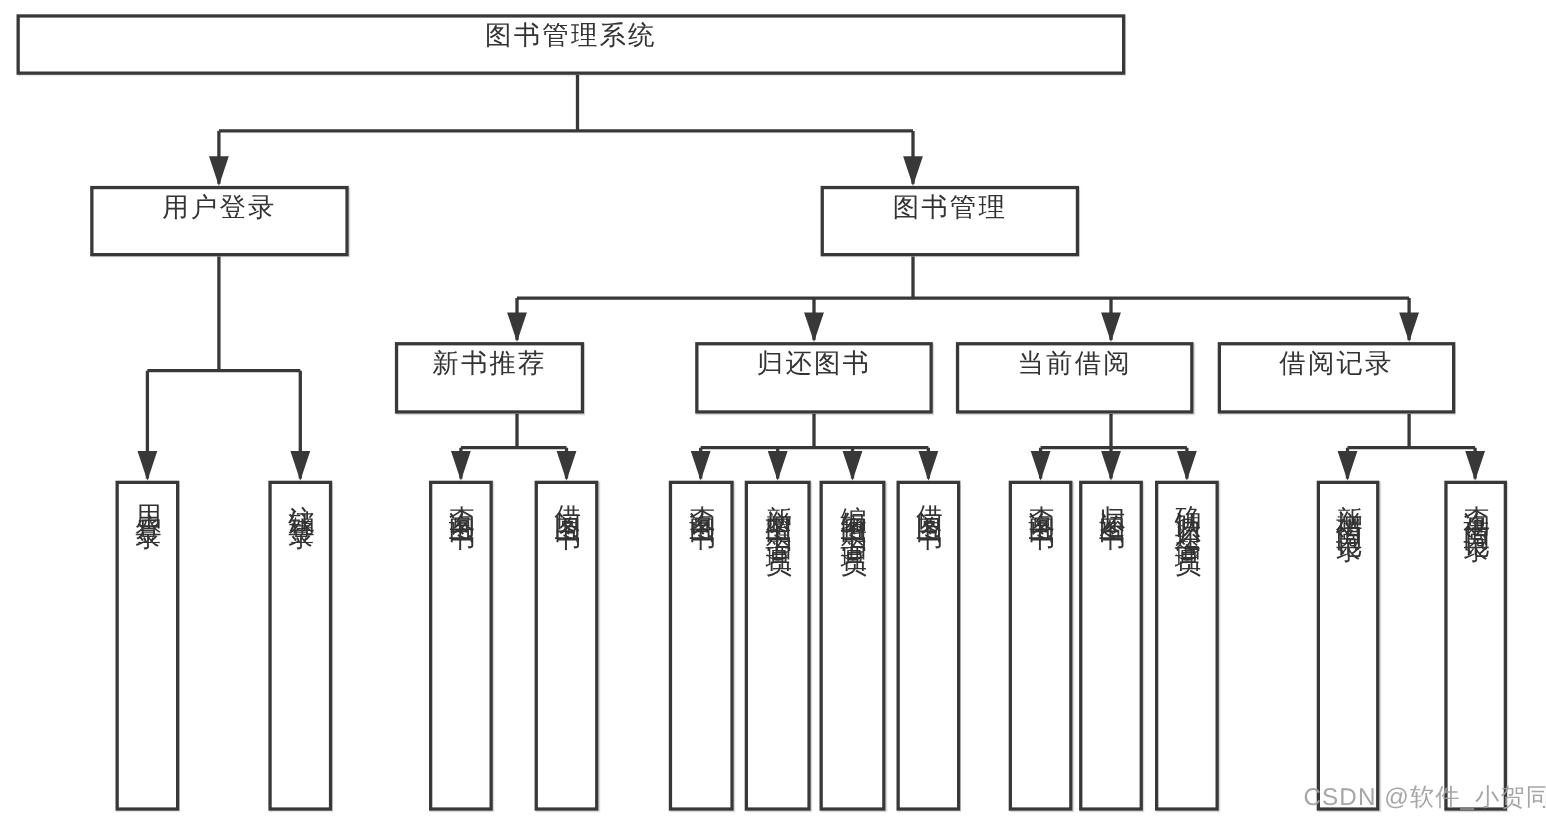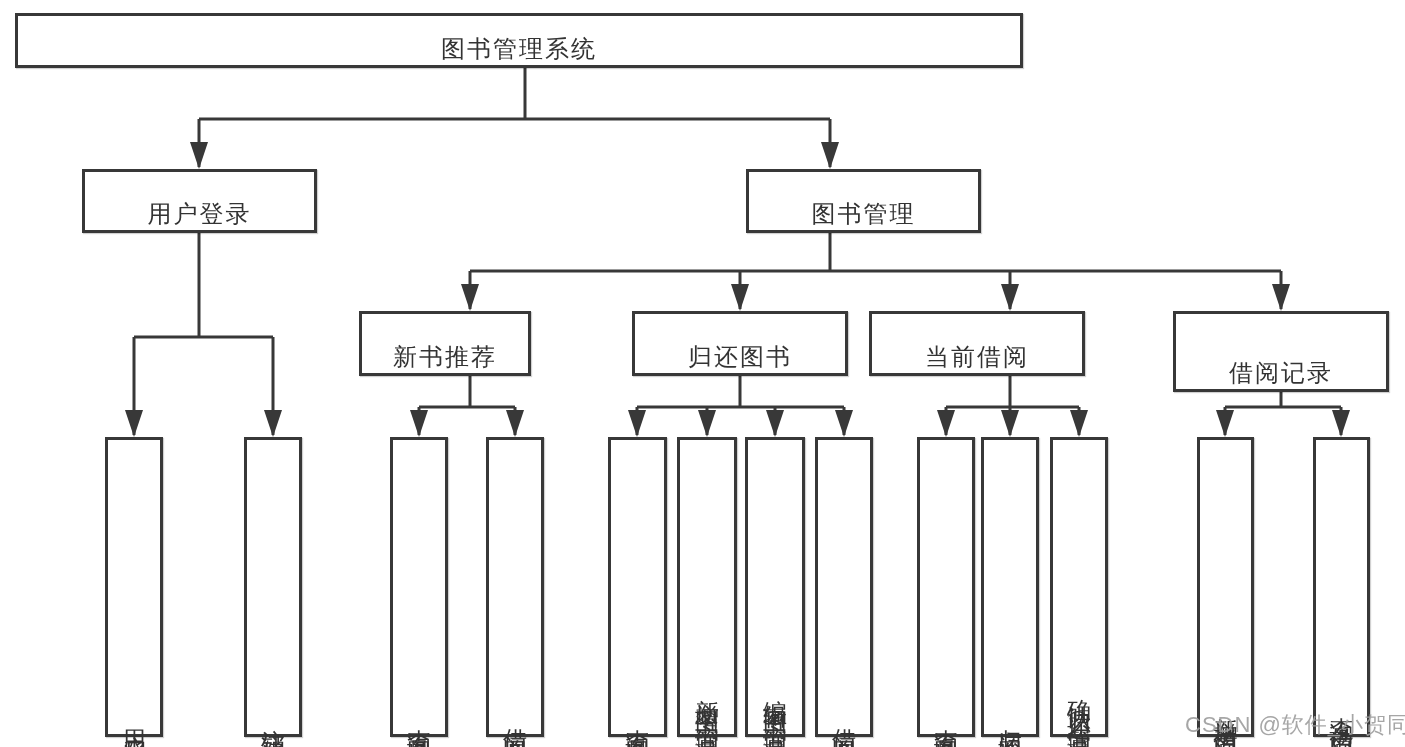--- a/index.html
+++ b/index.html
@@ -10,21 +10,21 @@
     font-family:"Liberation Sans","DejaVu Sans",sans-serif;
     overflow:hidden;
   }
   #wires{position:absolute;left:0;top:0;width:1405px;height:747px;pointer-events:none;}
   .box{
     position:absolute;
     box-sizing:border-box;
     background:#ffffff;
     border:3px solid #383838;
     box-shadow:1px 1px 1px rgba(0,0,0,0.18);
-    display:flex;align-items:flex-end;justify-content:center;
+    display:flex;align-items:flex-start;justify-content:center;
     color:#333333;
     font-size:24px;
     z-index:2;
   }
   .box.h span{letter-spacing:2px;white-space:nowrap;}
   .box.v span{
     writing-mode:vertical-rl;
     letter-spacing:6px;
     line-height:1;
     white-space:nowrap;
@@ -90,21 +90,21 @@
 
   <div class="box h" style="left:359px;top:311px;width:172px;height:65px">
     <span>新书推荐</span>
   </div>
   <div class="box h" style="left:632px;top:311px;width:216px;height:65px">
     <span>归还图书</span>
   </div>
   <div class="box h" style="left:869px;top:311px;width:216px;height:65px">
     <span>当前借阅</span>
   </div>
-  <div class="box h" style="left:1173px;top:311px;width:216px;height:81px">
+  <div class="box h" style="left:1107px;top:311px;width:216px;height:65px">
     <span>借阅记录</span>
   </div>
 
   <div class="box v" style="left:105px;top:437px;width:58px;height:300px">
     <span>用户登录</span>
   </div>
   <div class="box v" style="left:244px;top:437px;width:58px;height:300px">
     <span>注销登录</span>
   </div>
 

